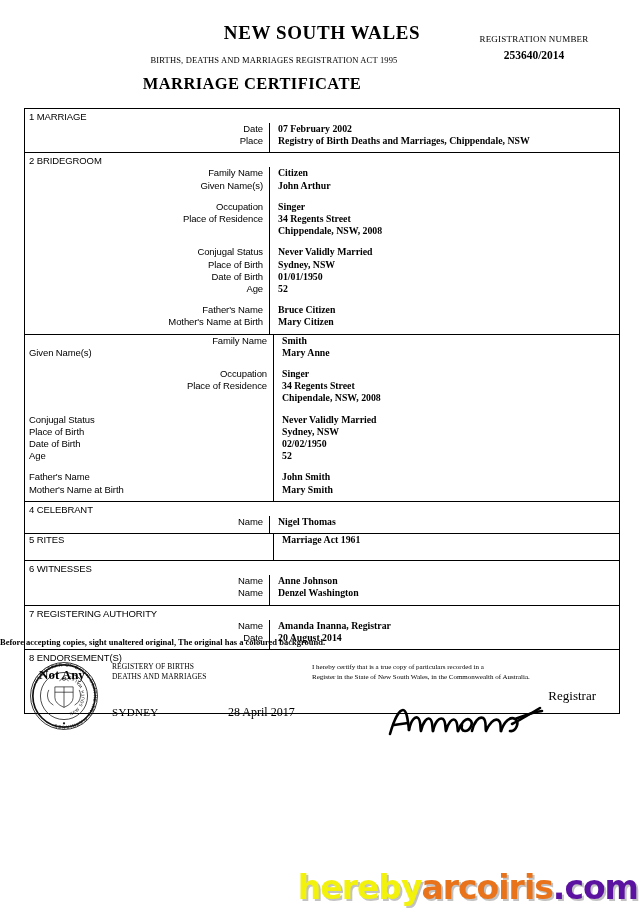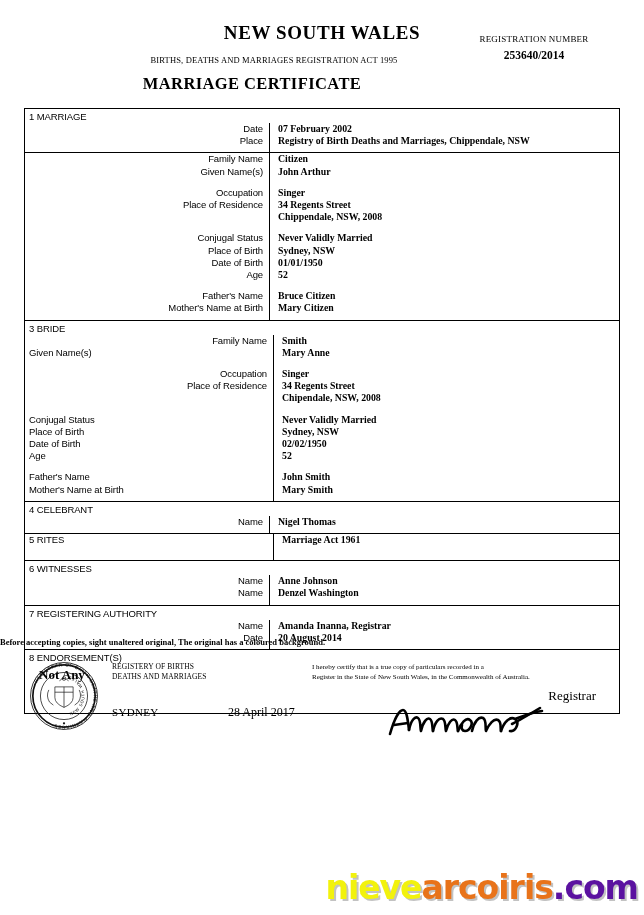--- a/index.html
+++ b/index.html
@@ -234,20 +234,21 @@
       </tr>
       <tr class="pad-bottom">
             <td class="lab-col"></td>
             <td class="val-col"></td>
           </tr>
     </tbody>
       </table>
   </div>
 
   <div class="section">
+    <div class="sec-head">2 BRIDEGROOM</div>
     <table class="fields">
       <tbody>
           <tr>
         <td class="lab-col">Family Name</td>
         <td class="val-col">Citizen</td>
       </tr>
       <tr>
         <td class="lab-col">Given Name(s)</td>
         <td class="val-col">John Arthur</td>
       </tr>
@@ -301,21 +302,20 @@
       </tr>
       <tr class="pad-bottom">
             <td class="lab-col"></td>
             <td class="val-col"></td>
           </tr>
     </tbody>
       </table>
   </div>
 
   <div class="section">
-    <div class="sec-head">3 BRIDE</div>
     <table class="fields">
       <tbody>
           <tr>
         <td class="lab-col">Family Name</td>
         <td class="val-col">Smith</td>
       </tr>
       <tr>
         <td class="lab-col left">Given Name(s)</td>
         <td class="val-col">Mary Anne</td>
       </tr>
@@ -519,14 +519,14 @@
         <path d="M117,33 C120,24 126,18 131,21 C136,24 132,34 126,33"></path>
         <path d="M128,26 C136,22 146,16 156,10"></path>
         <path d="M131,21 C139,18 149,14 158,13"></path>
       </g>
     </svg>
   </div>
 
 </div>
 
 <div class="watermark">
-  <span style="color: rgb(242, 242, 13);">nieve</span><span style="color: rgb(232, 115, 26);">arcoiris</span><span style="color: rgb(91, 18, 160);">.com</span>
+  <span style="color: rgb(242, 242, 13);">hereby</span><span style="color: rgb(232, 115, 26);">arcoiris</span><span style="color: rgb(91, 18, 160);">.com</span>
 </div>
 
 </body></html>

